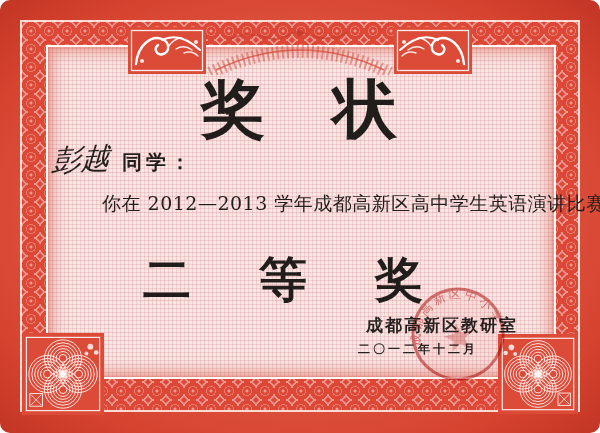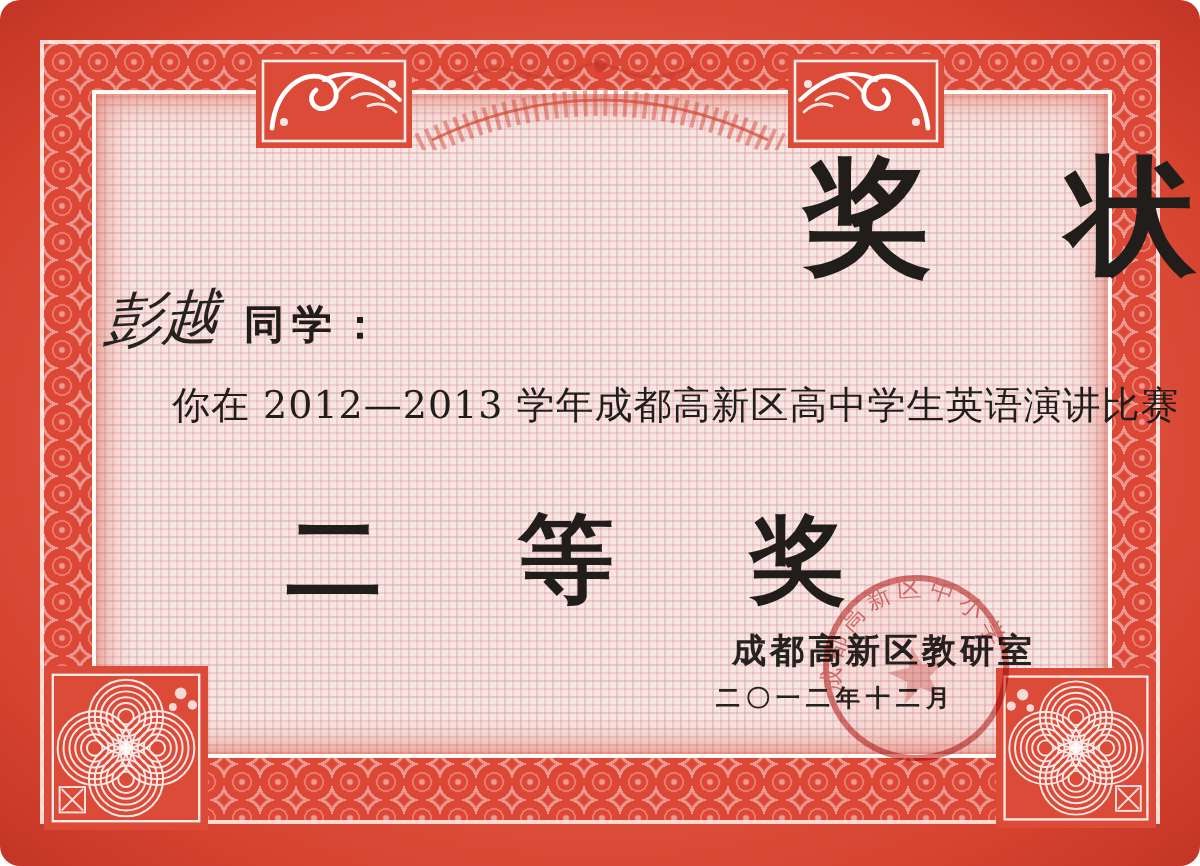--- a/index.html
+++ b/index.html
@@ -33,35 +33,35 @@
     box-shadow: inset 0 0 16px 3px rgba(214,74,56,.55), inset 0 0 4px rgba(214,74,56,.35);
   }
   .orn{position:absolute;}
   .orn svg{display:block;width:100%;height:100%;}
   .orn-tl{left:128px;top:27px;width:78px;height:47px;}
   .orn-tr{left:394px;top:27px;width:78px;height:47px;transform:scaleX(-1);}
   .orn-arc{left:206px;top:26px;width:188px;height:49px;}
   .orn-bl{left:22px;top:333px;width:82px;height:82px;}
   .orn-br{left:498px;top:334px;width:80px;height:80px;transform:scaleX(-1);}
   .title{
-    position:absolute;left:0;right:0;top:74px;text-align:right;
+    position:absolute;left:0;right:0;top:74px;text-align:center;
     font-size:64px;font-weight:bold;color:#211d1a;line-height:1.1;
     letter-spacing:2px;white-space:nowrap;
   }
   .name-line{
     position:absolute;left:52px;top:140px;display:flex;align-items:baseline;gap:12px;
     color:#211d1a;white-space:nowrap;
   }
   .name-line .name{
     font-size:29px;font-style:italic;
     transform:rotate(-3deg) skewX(-6deg);
     color:#26221f;
   }
   .name-line .suffix{font-size:20px;font-weight:bold;letter-spacing:4px;text-align:center;}
-  .body-text{position:absolute;left:56px;top:186px;width:496px;color:#211d1a;}
+  .body-text{position:absolute;left:72px;top:186px;width:496px;color:#211d1a;}
   .body-text .line{font-size:19px;line-height:35px;letter-spacing:.5px;white-space:nowrap;}
   .body-text .line.indent{padding-left:30px;}
   .award{
     position:absolute;left:0;right:0;top:248px;text-align:center;
     font-size:48px;font-weight:bold;color:#211d1a;letter-spacing:10px;
     white-space:nowrap;transform:translateX(-12px);
   }
   .issuer{
     position:absolute;left:366px;top:314px;font-size:17px;font-weight:bold;
     letter-spacing:2px;color:#26221f;white-space:nowrap;z-index:3;

